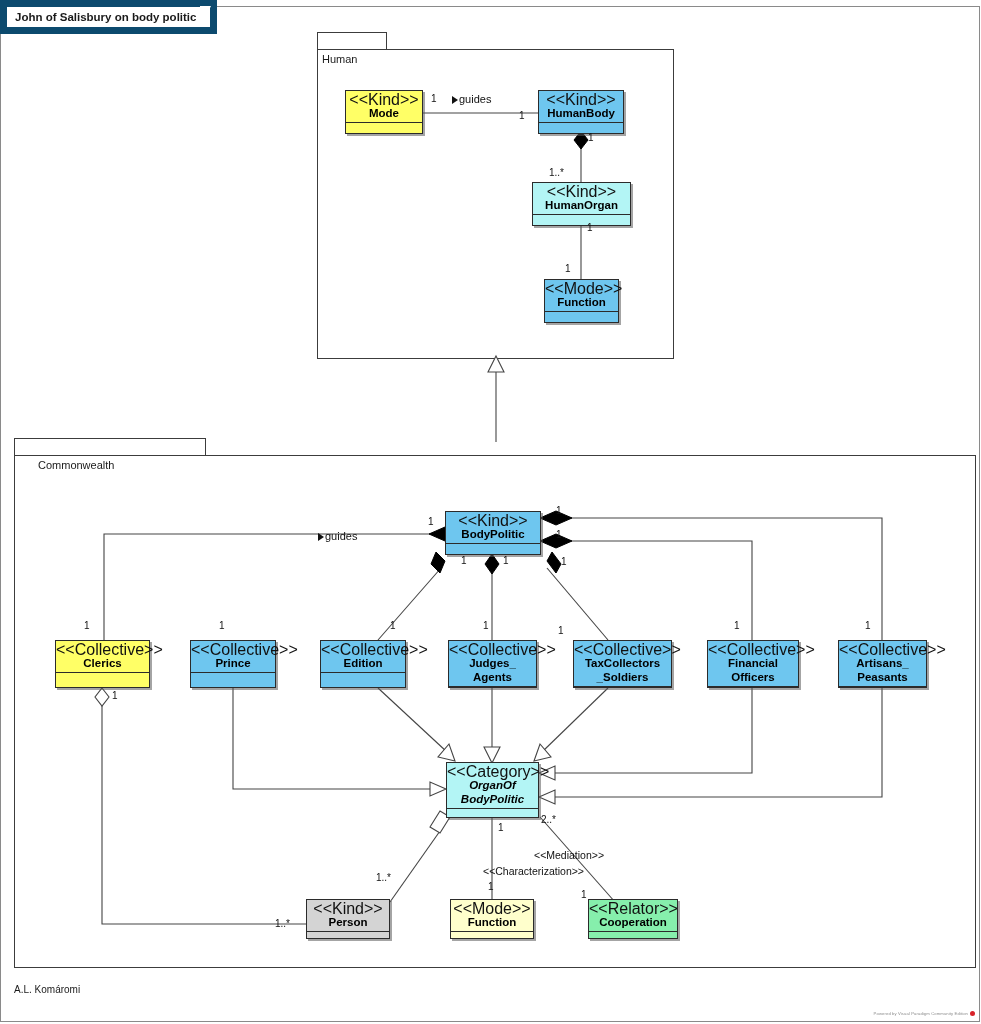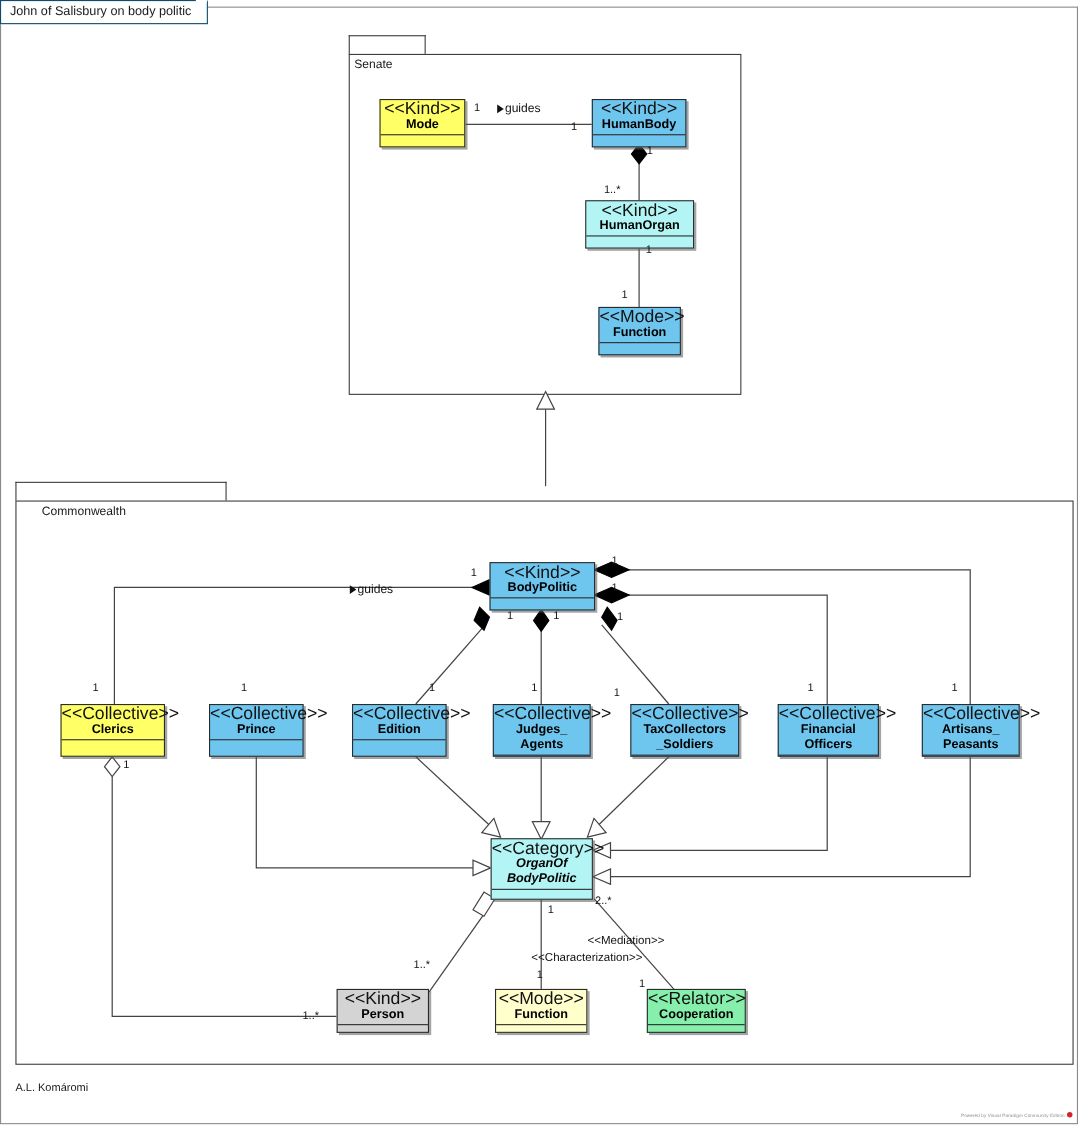--- a/index.html
+++ b/index.html
@@ -24,27 +24,28 @@
     left: 0; top: 6px;
     width: 980px; height: 1016px;
     border: 1px solid #8a8a8a;
     box-sizing: border-box;
   }
   .title-tab {
     position: absolute;
     left: 0; top: 0;
     height: 20px;
     padding: 0 14px 0 8px;
-    border: 1px solid #0c4a6e;
+    border: 7px solid #0c4a6e;
     background: #ffffff;
     font-size: 11.5px;
     line-height: 20px;
     color: #1a1a1a;
     white-space: nowrap;
     z-index: 20;
+    font-weight: bold;
   }
   .title-tab::after {
     content: "";
     position: absolute;
     right: -1px; top: -1px;
     width: 0; height: 0;
     border-left: 11px solid #ffffff;
     border-bottom: 21px solid transparent;
   }
 
@@ -193,21 +194,21 @@
 <div id="canvas">
 
   <div class="diagram-frame"></div>
   <div class="title-tab">
     <span>John of Salisbury on body politic</span>
   </div>
 
   <div class="package" style="left:317px; top:32px; width:357px; height:327px;">
     <div class="pkg-tab" style="width:70px; height:18px;"></div>
     <div class="pkg-body" style="top:17px; width:357px; height:310px;"></div>
-    <div class="pkg-label" style="left:5px; top:21px;">Senate</div>
+    <div class="pkg-label" style="left:5px; top:21px;">Human</div>
   </div>
 
   <div class="package" style="left:14px; top:438px; width:962px; height:530px;">
     <div class="pkg-tab" style="width:192px; height:18px;"></div>
     <div class="pkg-body" style="top:17px; width:962px; height:513px;"></div>
     <div class="pkg-label" style="left:5px; top:21px;margin-left:19px;">Commonwealth</div>
   </div>
 
   <svg id="wires" viewBox="0 0 981 1024" width="981" height="1024">
 

